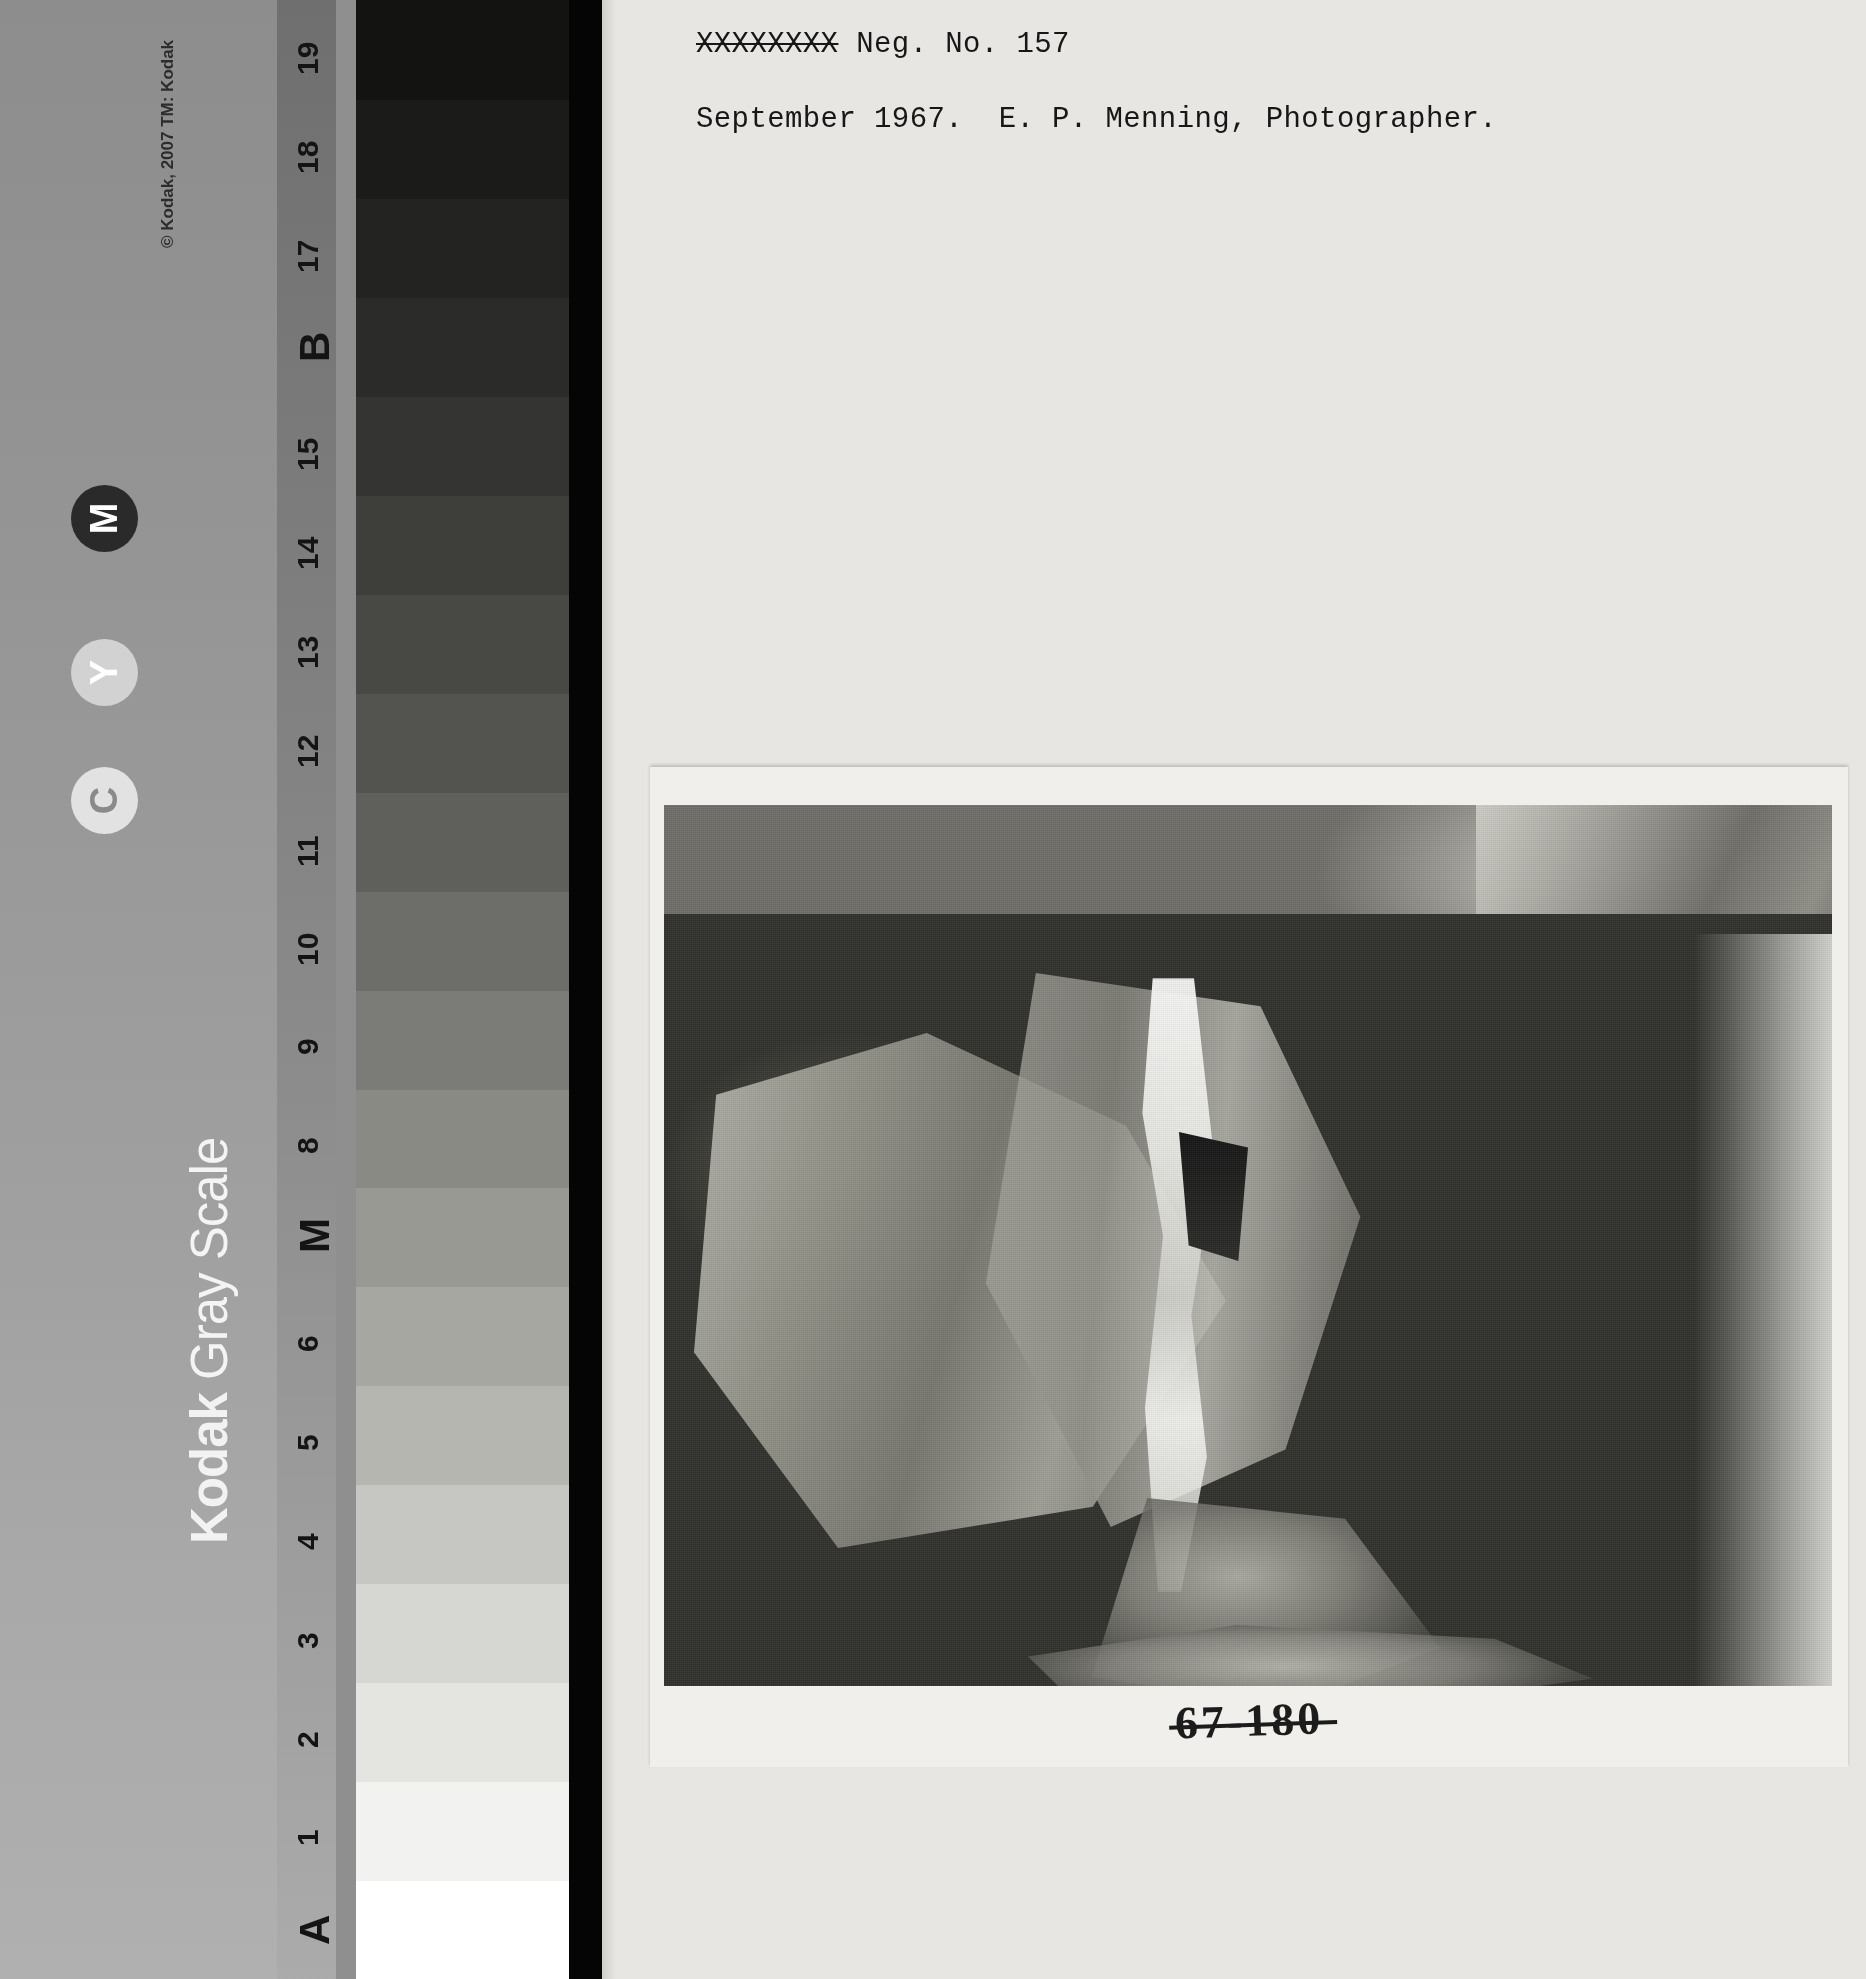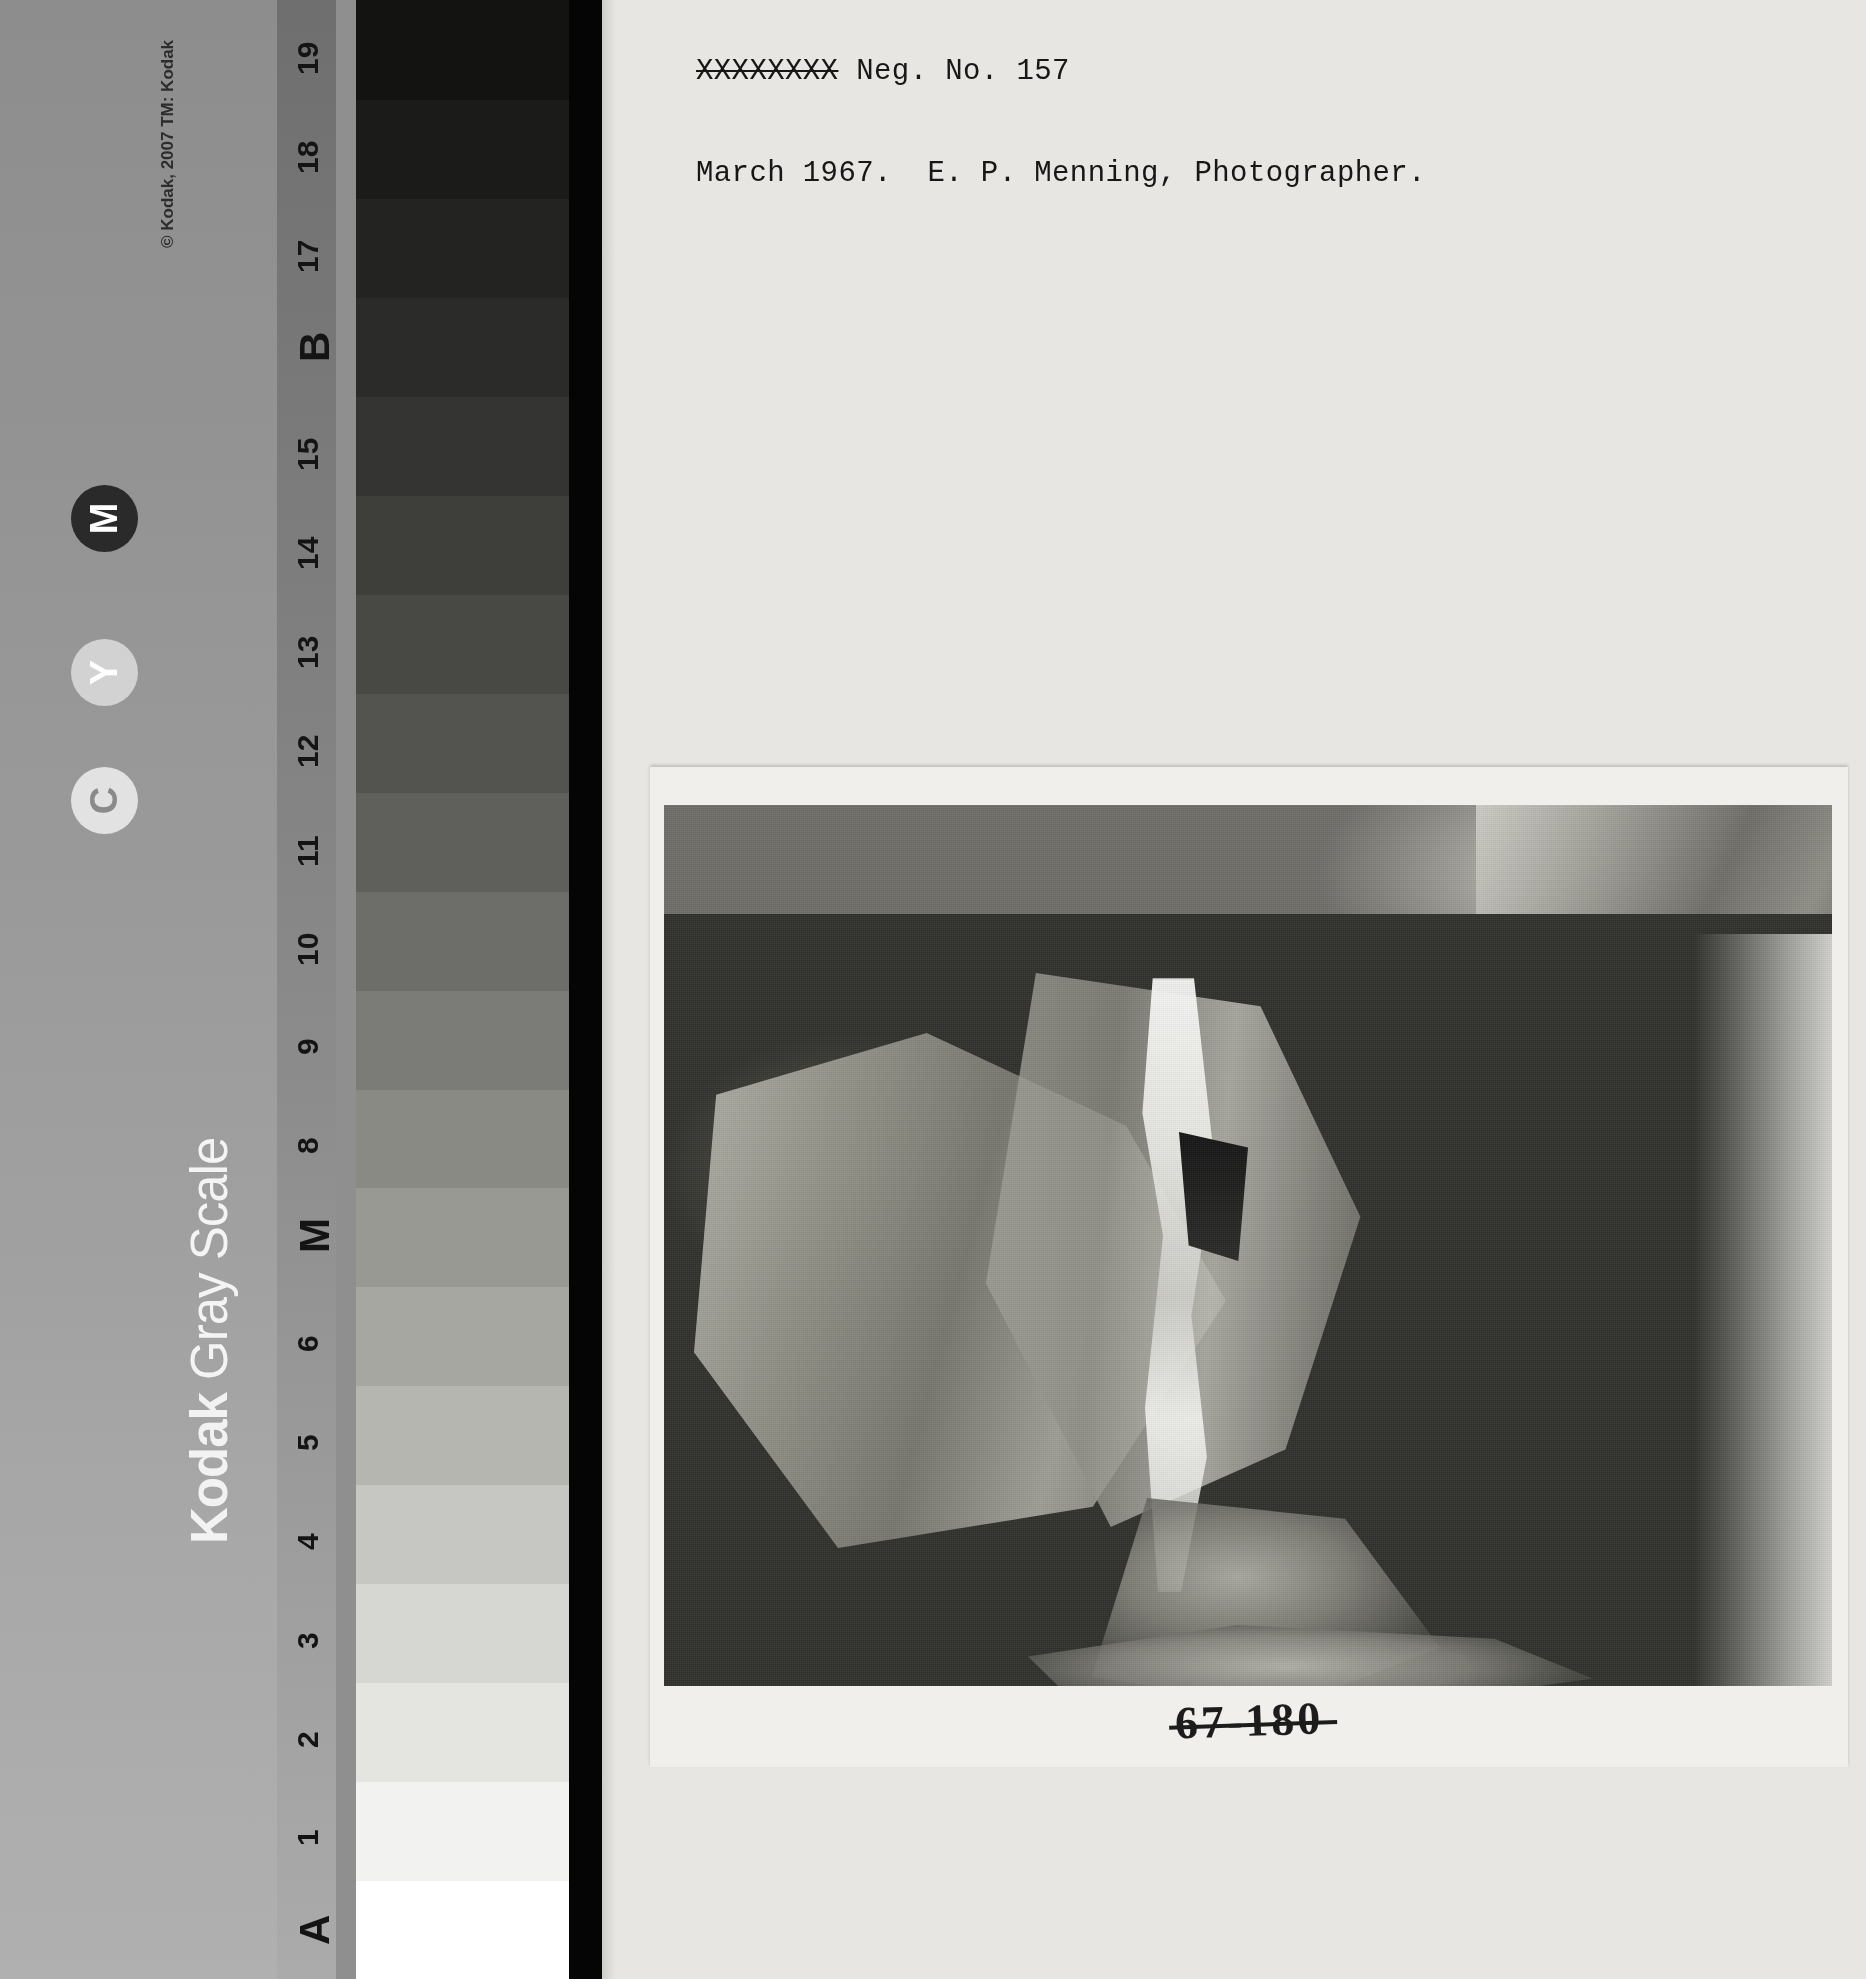--- a/index.html
+++ b/index.html
@@ -140,21 +140,21 @@
     position: absolute;
     left: 94px;
     top: 24px;
     width: 1119px;
     font-family: "Liberation Mono", monospace;
     color: #171717;
     font-size: 29px;
     line-height: 1.42;
     letter-spacing: 0.4px;
   }
-  #typed-block .line { white-space: pre; margin-top: 27px; }
+  #typed-block .line { white-space: pre; }
   #typed-block .struck {
     text-decoration: line-through;
     text-decoration-thickness: 2px;
   }
   #typed-block .spacer { height: 34px; }
 
   
   #photo-mount {
     position: absolute;
     left: 48px;
@@ -342,21 +342,21 @@
 </div>
 
 <div id="gutter"></div>
 
 <div id="card">
   <div id="card-inner-shadow"></div>
 
   <div id="typed-block">
       <div class="line"><span class="struck">XXXXXXXX</span><span> Neg. No. 157</span></div>
       <div class="spacer"></div>
-      <div class="line"><span>March 1967.  E. P. Menning, Photographer.</span></div>
+      <div class="line"><span>September 1967.  E. P. Menning, Photographer.</span></div>
     </div>
 
   <div id="photo-mount">
     <div id="photo-frame">
       <div class="ph" id="sky-rock-top"></div>
       <div class="ph" id="cliff-right"></div>
       <div class="ph" id="forest-mass"></div>
       <div class="ph" id="granite-wall"></div>
       <div class="ph" id="granite-wall2"></div>
       <div class="ph" id="waterfall"></div>

